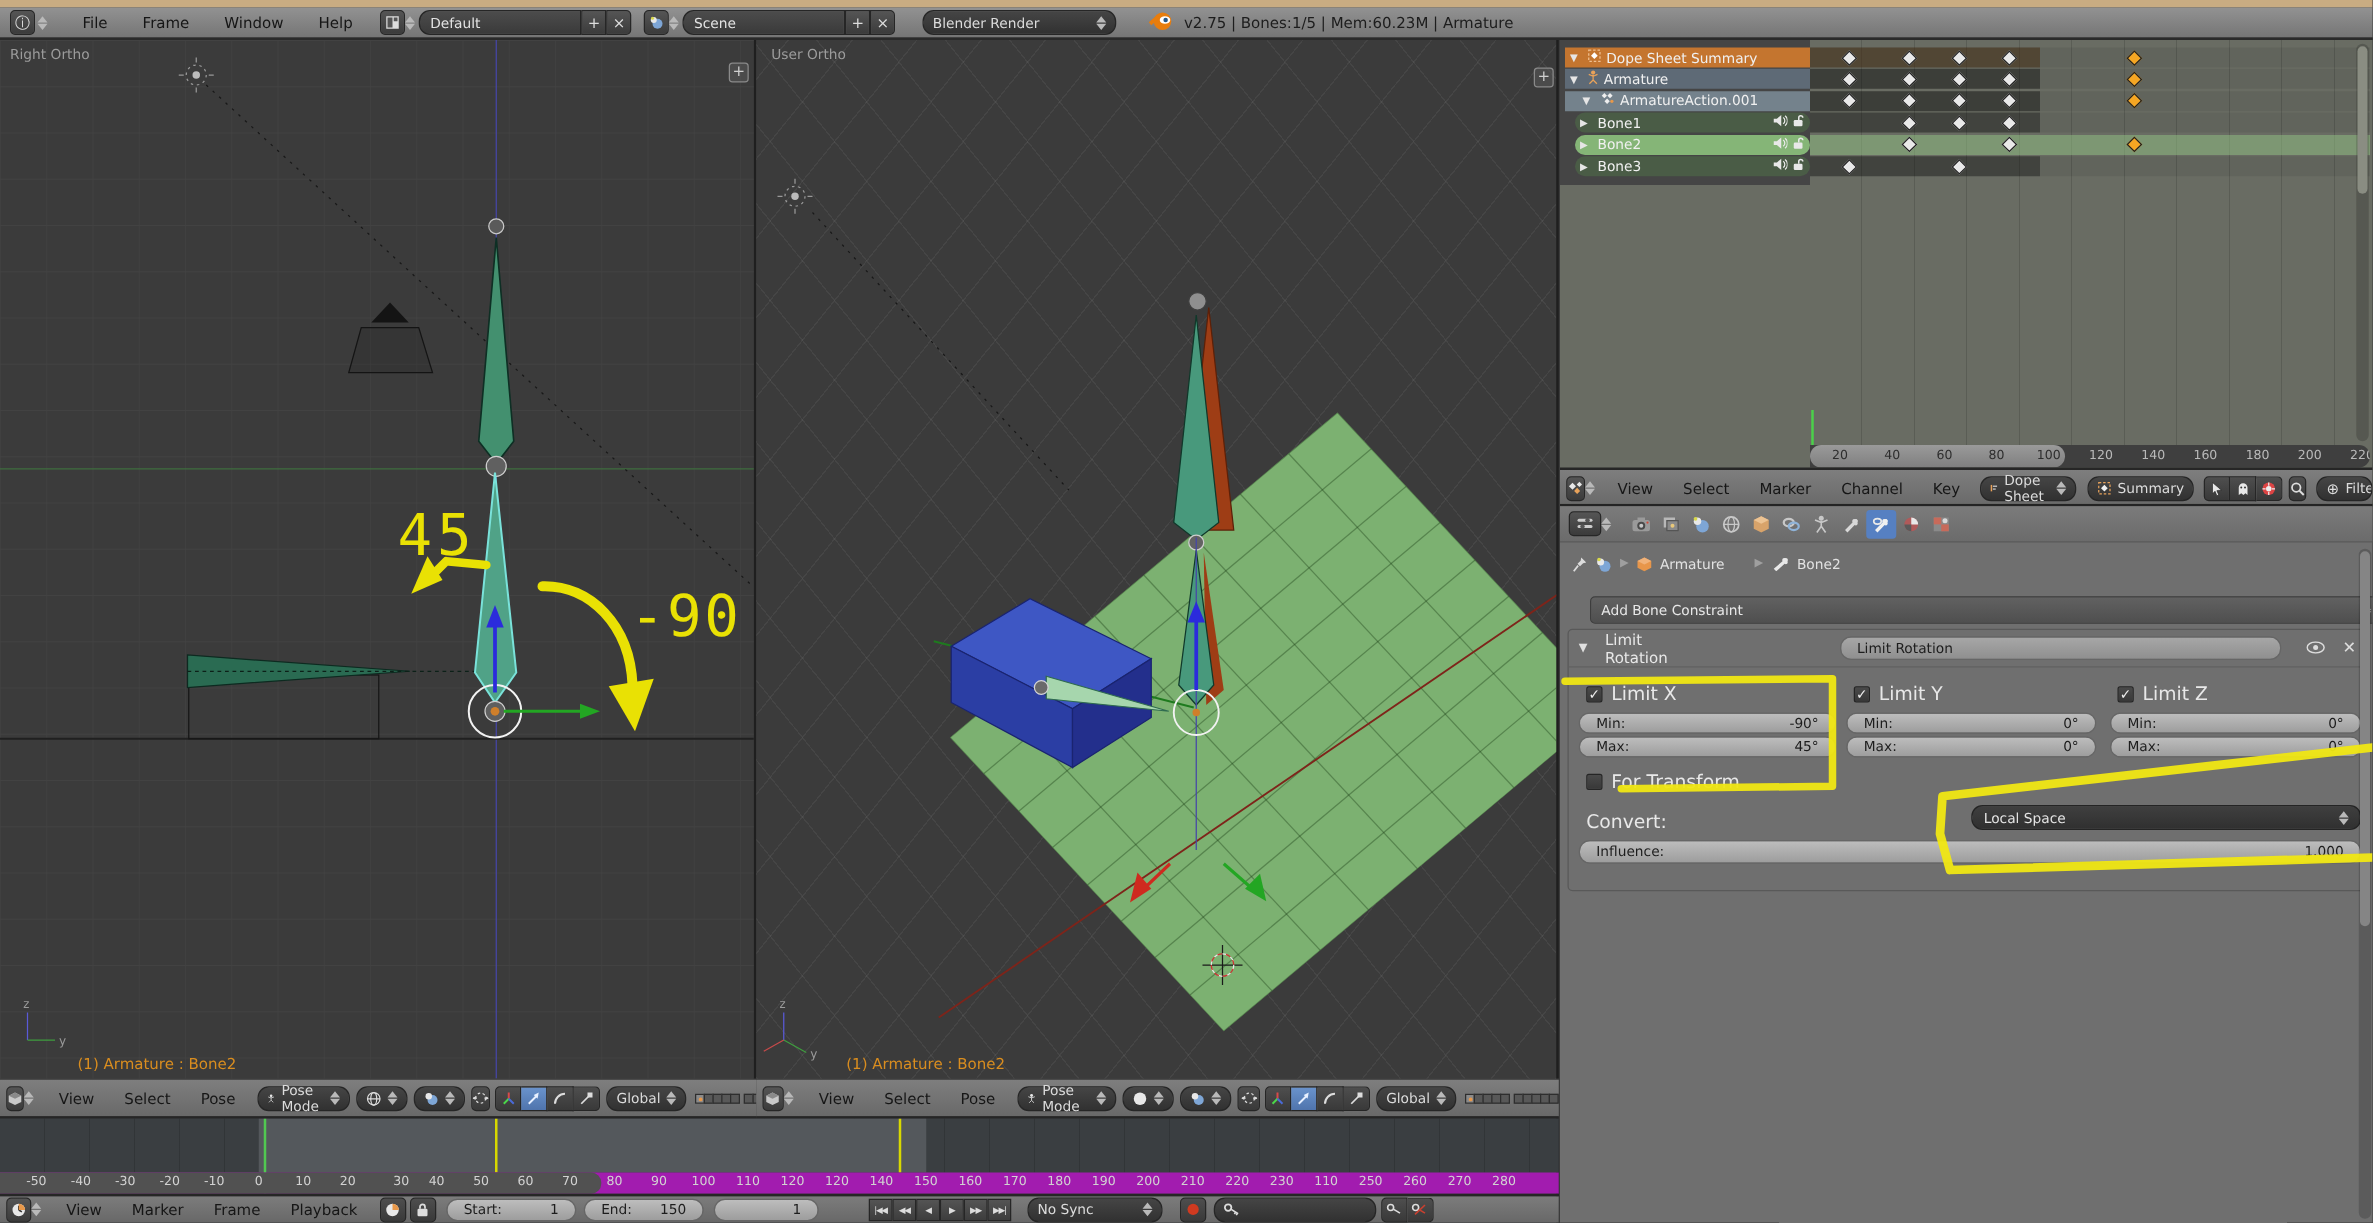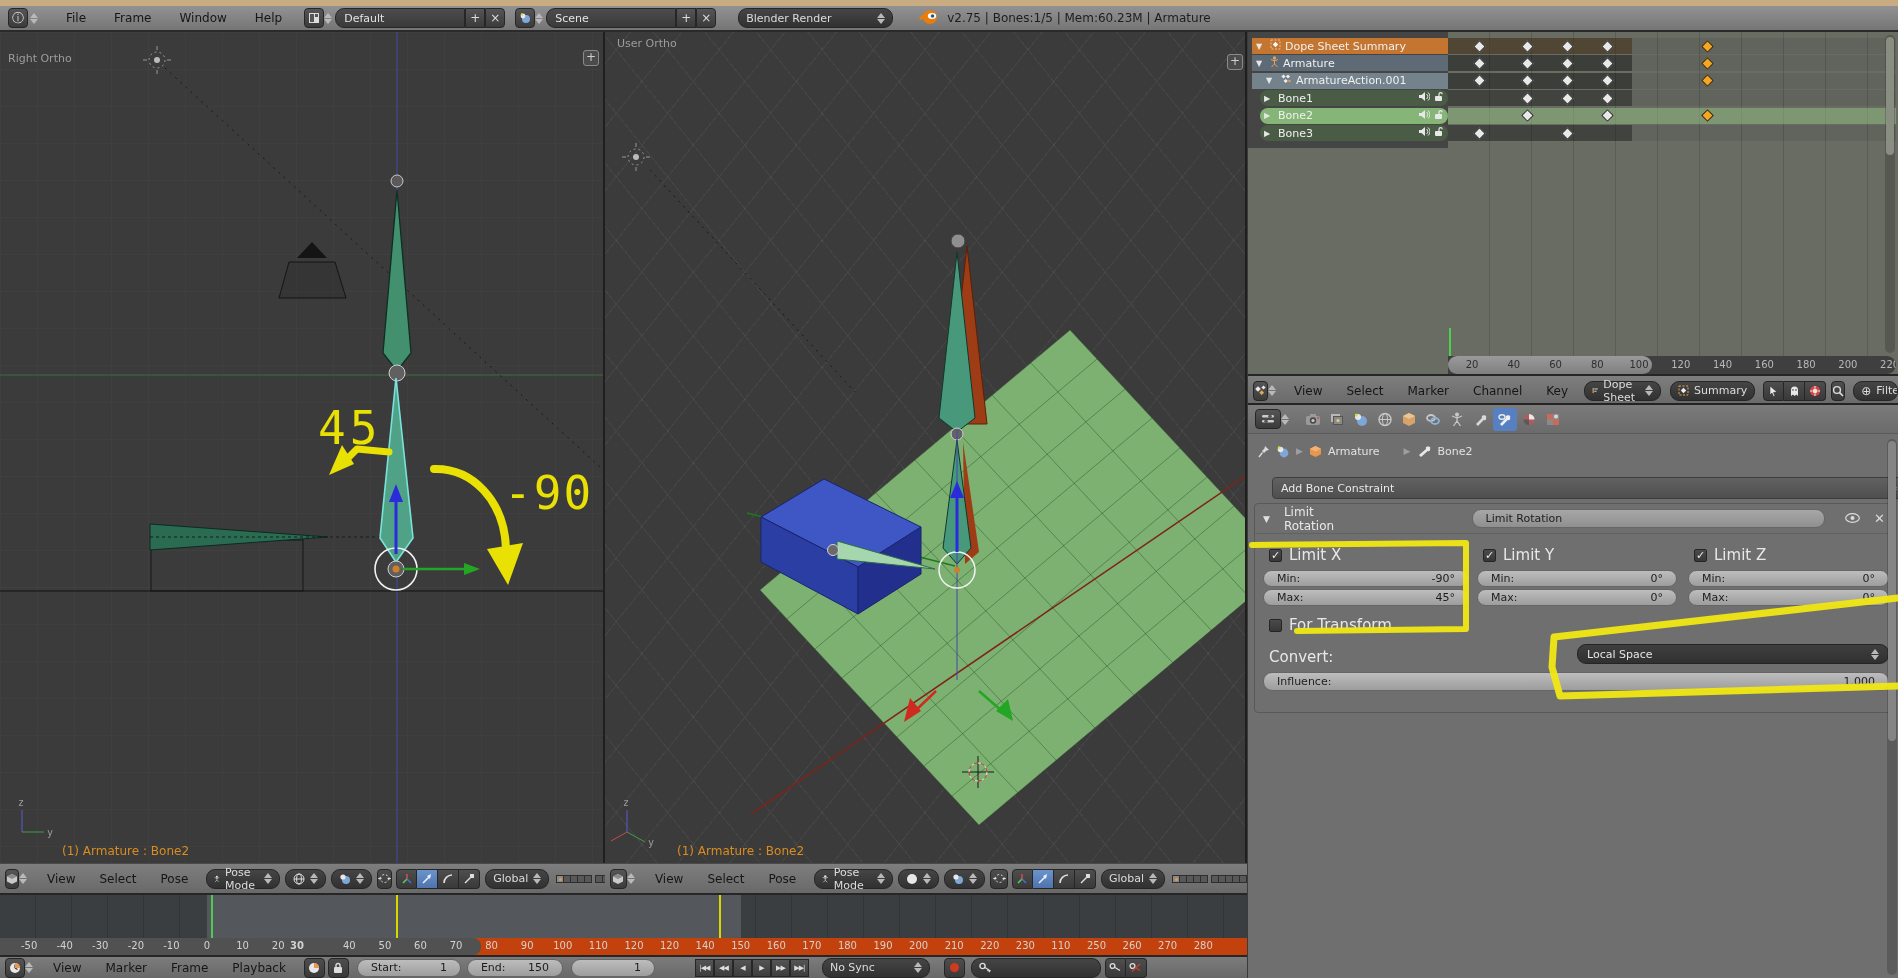--- a/index.html
+++ b/index.html
@@ -81,21 +81,21 @@
   .lbl{color:#e8e8e8;font-size:15px}
   .numf{position:absolute;height:17px;background:linear-gradient(#bdbdbd,#9d9d9d);border:1px solid #666;
     border-radius:9px;color:#1d1d1d;font-size:11px;display:flex;align-items:center;padding:0 13px;justify-content:space-between}
   .ddark{position:absolute;height:20px;background:linear-gradient(#3f3f3f,#303030);border:1px solid #242424;
     border-radius:9px;color:#e4e4e4;font-size:11px;display:flex;align-items:center;padding:0 9px}
   
   #tl{left:0;top:895px;width:1247px;height:83px;background:#3c4043;border-right:2px solid #1f1f1f}
   #tl-strip{left:0;top:0;width:1247px;height:43px;background:#3a3e41;
     background-image:repeating-linear-gradient(90deg,transparent 0 35px,rgba(0,0,0,.15) 35px 36px)}
   #tl-range{left:207px;top:0;width:534px;height:43px;background:#54585c}
-  #tl-ruler{left:0;top:43px;width:1247px;height:17px;background:#c2410c}
+  #tl-ruler{left:0;top:43px;width:1247px;height:17px;background:#a21caf}
   #tl-ruler .handle{position:absolute;left:0;top:0;width:481px;height:17px;background:#515151;border-radius:0 8px 8px 0}
   .tltick{position:absolute;top:2px;width:40px;text-align:center;font-size:10px;color:#d2d2d2}
   #tl-hdr{left:0;top:60px;width:1247px;height:23px;background:linear-gradient(#7c7c7c,#686868);
     border-top:2px solid #262626;display:flex;align-items:center;color:#161616}
   .pbtn{width:19px;height:18px;background:linear-gradient(#545454,#3d3d3d);border:1px solid #262626;color:#ddd;
     font-size:7px;display:inline-flex;align-items:center;justify-content:center;letter-spacing:-1px}
   .marker{position:absolute;top:0;width:2px}
   svg text{font-family:"DejaVu Sans Mono","Liberation Mono",monospace}
 </style>
 </head>
@@ -207,21 +207,21 @@
       <path d="M434,437 C472,436 504,468 506,516" stroke="#e9e104" stroke-width="8" fill="none" stroke-linecap="round"></path>
       <polygon points="487,517 523,511 508,553" fill="#e9e104"></polygon>
     </g>
     <g transform="translate(22,800)">
       <line x1="0" y1="0" x2="0" y2="-22" stroke="#5a5ad8"></line>
         <line x1="0" y1="0" x2="22" y2="0" stroke="#3f9e3f"></line>
       <text x="-4" y="-26" font-size="10" fill="#9a9a9a">z</text>
         <text x="25" y="4" font-size="10" fill="#9a9a9a">y</text>
     </g>
   </svg>
-  <div class="abs vplabel" style="left:8px;top:20px">Right Ortho</div>
+  <div class="abs vplabel" style="left:8px;top:5px">Right Ortho</div>
   <div class="abs plusbtn" style="left:583px;top:18px">+</div>
   <div class="abs vpinfo" style="left:62px;top:812px">(1) Armature : Bone2</div>
 </div>
 
 <div class="abs vphdr" style="left:0;top:863px;width:605px;height:32px">
   <span class="sqbtn" style="margin-left:5px">
     <svg width="12" height="12" viewBox="0 0 12 12">
         <path d="M6,1 L11,3.5 V8.5 L6,11 L1,8.5 V3.5 Z" fill="#c9c9c9"></path>
         <path d="M6,1 L11,3.5 L6,6 L1,3.5 Z" fill="#8a8a8a"></path>
       </svg>
@@ -921,21 +921,21 @@
     <div class="handle"></div>
     <div id="tl-ticks">
         <div class="tltick" style="left: 9.1px;">-50</div>
         <div class="tltick" style="left: 44.68px;">-40</div>
         <div class="tltick" style="left: 80.26px;">-30</div>
         <div class="tltick" style="left: 115.84px;">-20</div>
         <div class="tltick" style="left: 151.42px;">-10</div>
         <div class="tltick" style="left: 187px;">0</div>
         <div class="tltick" style="left: 222.58px;">10</div>
         <div class="tltick" style="left: 258.16px;">20</div>
-        <div class="tltick" style="left: 277px; font-weight: bold;">30</div>
+        <div class="tltick" style="left: 301px;">30</div>
         <div class="tltick" style="left: 329.32px;">40</div>
         <div class="tltick" style="left: 364.9px;">50</div>
         <div class="tltick" style="left: 400.48px;">60</div>
         <div class="tltick" style="left: 436.06px;">70</div>
         <div class="tltick" style="left: 471.64px;">80</div>
         <div class="tltick" style="left: 507.22px;">90</div>
         <div class="tltick" style="left: 542.8px;">100</div>
         <div class="tltick" style="left: 578.38px;">110</div>
         <div class="tltick" style="left: 613.96px;">120</div>
         <div class="tltick" style="left: 649.54px;">120</div>

